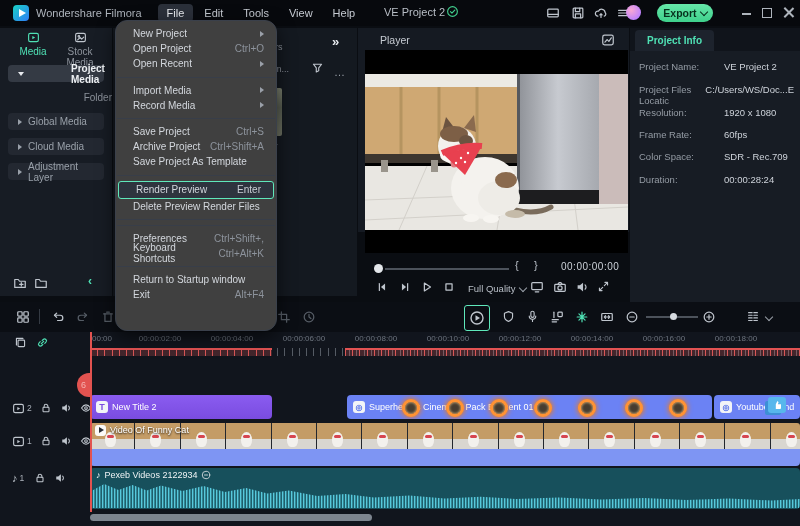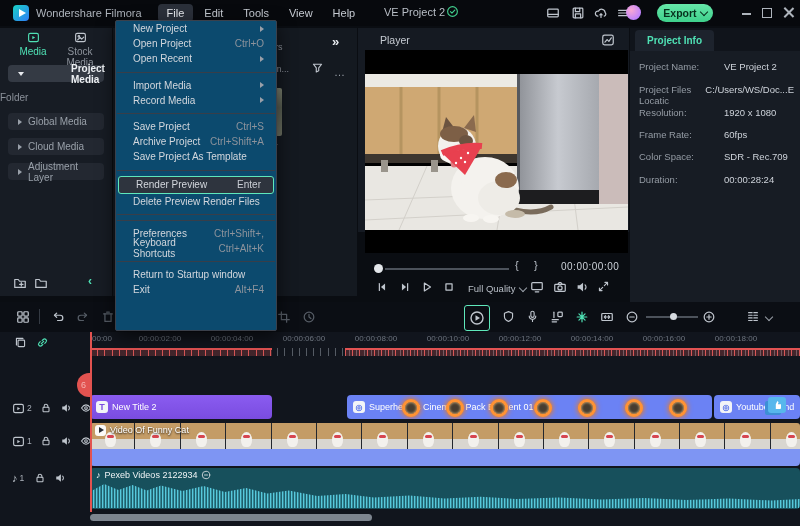--- a/index.html
+++ b/index.html
@@ -35,23 +35,23 @@
   
   .s-tab{position:absolute;top:3px;text-align:center;font-size:10px;color:#8b919a;}
   .s-tab .lbl{display:block;margin-top:2px;}
   .s-tab.active{color:#4fe0b4;}
   .s-tab.active .lbl{border-bottom:2px solid #4fe0b4;padding-bottom:17px;}
   .s-item{position:absolute;left:8px;width:96px;height:17px;border-radius:4px;display:flex;align-items:center;font-size:10px;color:#99a0a9;background:#232831;}
   .s-item .car{width:0;height:0;margin:0 6px 0 10px;}
   .car-right{border-left:4px solid #99a0a9;border-top:3.5px solid transparent;border-bottom:3.5px solid transparent;}
   .car-down{border-top:4px solid #e7eaee;border-left:3.5px solid transparent;border-right:3.5px solid transparent;}
   .s-item.sel{background:#343a44;color:#eef1f4;font-weight:bold;gap:41px;}
-  .s-folder{position:absolute;left:0;width:112px;text-align:left;font-size:10px;color:#8b919a;}
-  
-  .fmenu{position:absolute;left:115px;top:20px;width:162px;height:311px;background:#0c4a6e;border:1px solid #3a404b;border-radius:2px;box-shadow:0 6px 18px rgba(0,0,0,.6);z-index:60;box-sizing:border-box;}
+  .s-folder{position:absolute;left:0;width:112px;text-align:right;font-size:10px;color:#8b919a;}
+  
+  .fmenu{position:absolute;left:115px;top:20px;width:162px;height:311px;background:#404040;border:1px solid #3a404b;border-radius:12px;box-shadow:0 6px 18px rgba(0,0,0,.6);z-index:60;padding-top:5px;box-sizing:border-box;}
   .fm-item{height:15.2px;display:flex;align-items:center;padding:0 12px 0 17px;font-size:10px;color:#d3d7dd;}
   .fm-item .sc{margin-left:auto;color:#8d939c;}
   .fm-item .sub{margin-left:auto;width:0;height:0;border-left:4px solid #9aa0a9;border-top:3.5px solid transparent;border-bottom:3.5px solid transparent;}
   .fm-div{height:1px;background:#383e49;margin:5px 1px;}
   .fm-hl{border:1.5px solid #5fe8bb;background:#2e343e;border-radius:3px;margin:0 2px;height:16px;}
   
   .mp-dchev{position:absolute;left:219px;top:6px;font-size:13px;color:#e8ebef;font-weight:bold;}
   .mp-frag{position:absolute;color:#8b919a;font-size:9px;}
   .mp-thumb{position:absolute;left:156px;top:60px;width:13px;height:48px;background:linear-gradient(180deg,#7a7f6e,#595e52 40%,#6e7263);border-radius:2px;}
   .mp-dots{position:absolute;left:221px;top:38px;color:#9aa0a9;font-size:11px;letter-spacing:1px;}

